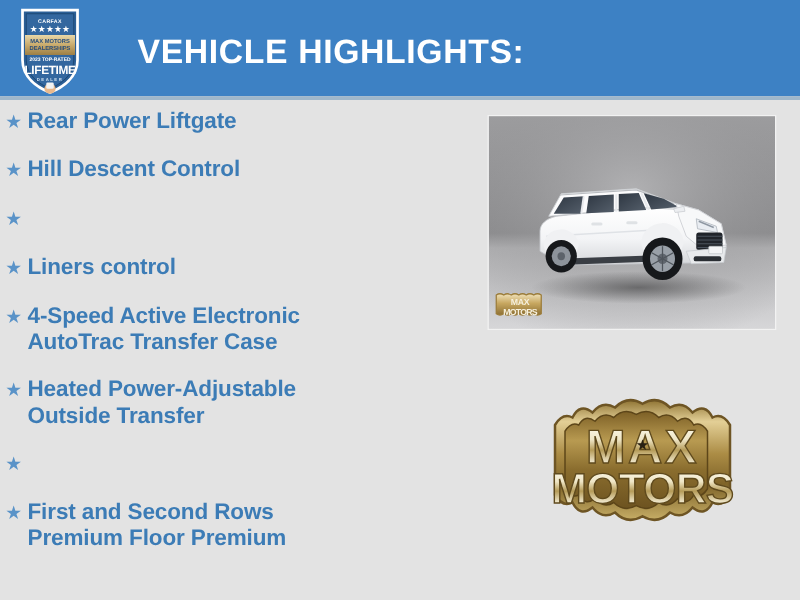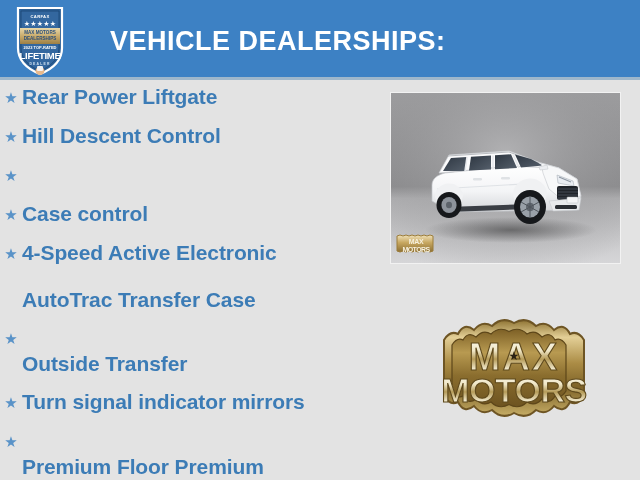--- a/index.html
+++ b/index.html
@@ -69,27 +69,27 @@
   .bullet-star {
     width: 22px;
     min-width: 22px;
     text-align: center;
     font-size: 15px;
     line-height: 21px;
     color: #5a93c8;
     padding-top: 1px;
   }
   .bullet-text {
-    font-size: 21px;
+    font-size: 18px;
     font-weight: bold;
     color: #3c7cb6;
     line-height: 21px;
     letter-spacing: -0.1px;
   }
-  .bullet-text .line2 { display: block; margin-top: 26px; }
+  .bullet-text .line2 { display: block; }
 
   
   .vehicle-photo {
     position: absolute;
     left: 390px;
     top: 92px;
     width: 231px;
     height: 172px;
     background: linear-gradient(180deg, #9a9a9b 0%, #8e8e90 42%, #b9b9bb 58%, #d3d3d5 100%);
     border: 1px solid #f2f2f2;
@@ -143,21 +143,21 @@
     <text x="26" y="36" font-family="'Liberation Sans',sans-serif" font-size="4.6" font-weight="bold" fill="#2b4f7a" text-anchor="middle">DEALERSHIPS</text>
     <text x="26" y="45" font-family="'Liberation Sans',sans-serif" font-size="4" font-weight="bold" fill="#ffffff" text-anchor="middle">2023 TOP-RATED</text>
     <text x="26" y="55" font-family="'Liberation Sans',sans-serif" font-size="9.5" font-weight="bold" fill="#ffffff" text-anchor="middle" letter-spacing="-0.3">LIFETIME</text>
     <text x="26" y="60.5" font-family="'Liberation Sans',sans-serif" font-size="3.4" font-weight="bold" fill="#cfe0ef" text-anchor="middle" letter-spacing="1.2">DEALER</text>
 
     <ellipse cx="26" cy="67" rx="4.5" ry="4" fill="#e9b98c"></ellipse>
     <rect x="23" y="62" width="6" height="5" rx="1" fill="#f2f2f2"></rect>
   </svg>
 </div>
 
-<div class="header-title">VEHICLE DEALERSHIPS:</div>
+<div class="header-title">VEHICLE HIGHLIGHTS:</div>
 
 <div class="bullet-list">
 
   <div class="bullet-row">
     <div class="bullet-star">★</div>
     <div class="bullet-text">
       <span>Rear Power Liftgate</span>
     </div>
   </div>
 
@@ -168,49 +168,48 @@
     </div>
   </div>
 
   <div class="bullet-row">
     <div class="bullet-star">★</div>
   </div>
 
   <div class="bullet-row">
     <div class="bullet-star">★</div>
     <div class="bullet-text">
-      <span>Case control</span>
+      <span>Liners control</span>
     </div>
   </div>
 
   <div class="bullet-row">
     <div class="bullet-star">★</div>
     <div class="bullet-text">
       <span>4-Speed Active Electronic</span>
       <span class="line2">AutoTrac Transfer Case</span>
     </div>
   </div>
 
   <div class="bullet-row">
     <div class="bullet-star">★</div>
     <div class="bullet-text">
+      <span>Heated Power-Adjustable</span>
       <span class="line2">Outside Transfer</span>
     </div>
   </div>
 
   <div class="bullet-row">
     <div class="bullet-star">★</div>
-    <div class="bullet-text">
-      <span>Turn signal indicator mirrors</span>
-    </div>
-  </div>
-
-  <div class="bullet-row">
-    <div class="bullet-star">★</div>
-    <div class="bullet-text">
+  </div>
+
+  <div class="bullet-row">
+    <div class="bullet-star">★</div>
+    <div class="bullet-text">
+      <span>First and Second Rows</span>
       <span class="line2">Premium Floor Premium</span>
     </div>
   </div>
 
 </div>
 
 <div class="vehicle-photo">
   <svg width="229" height="170" viewBox="0 0 229 170">
     <defs>
       <linearGradient id="bgtop" x1="0" y1="0" x2="0" y2="1">

